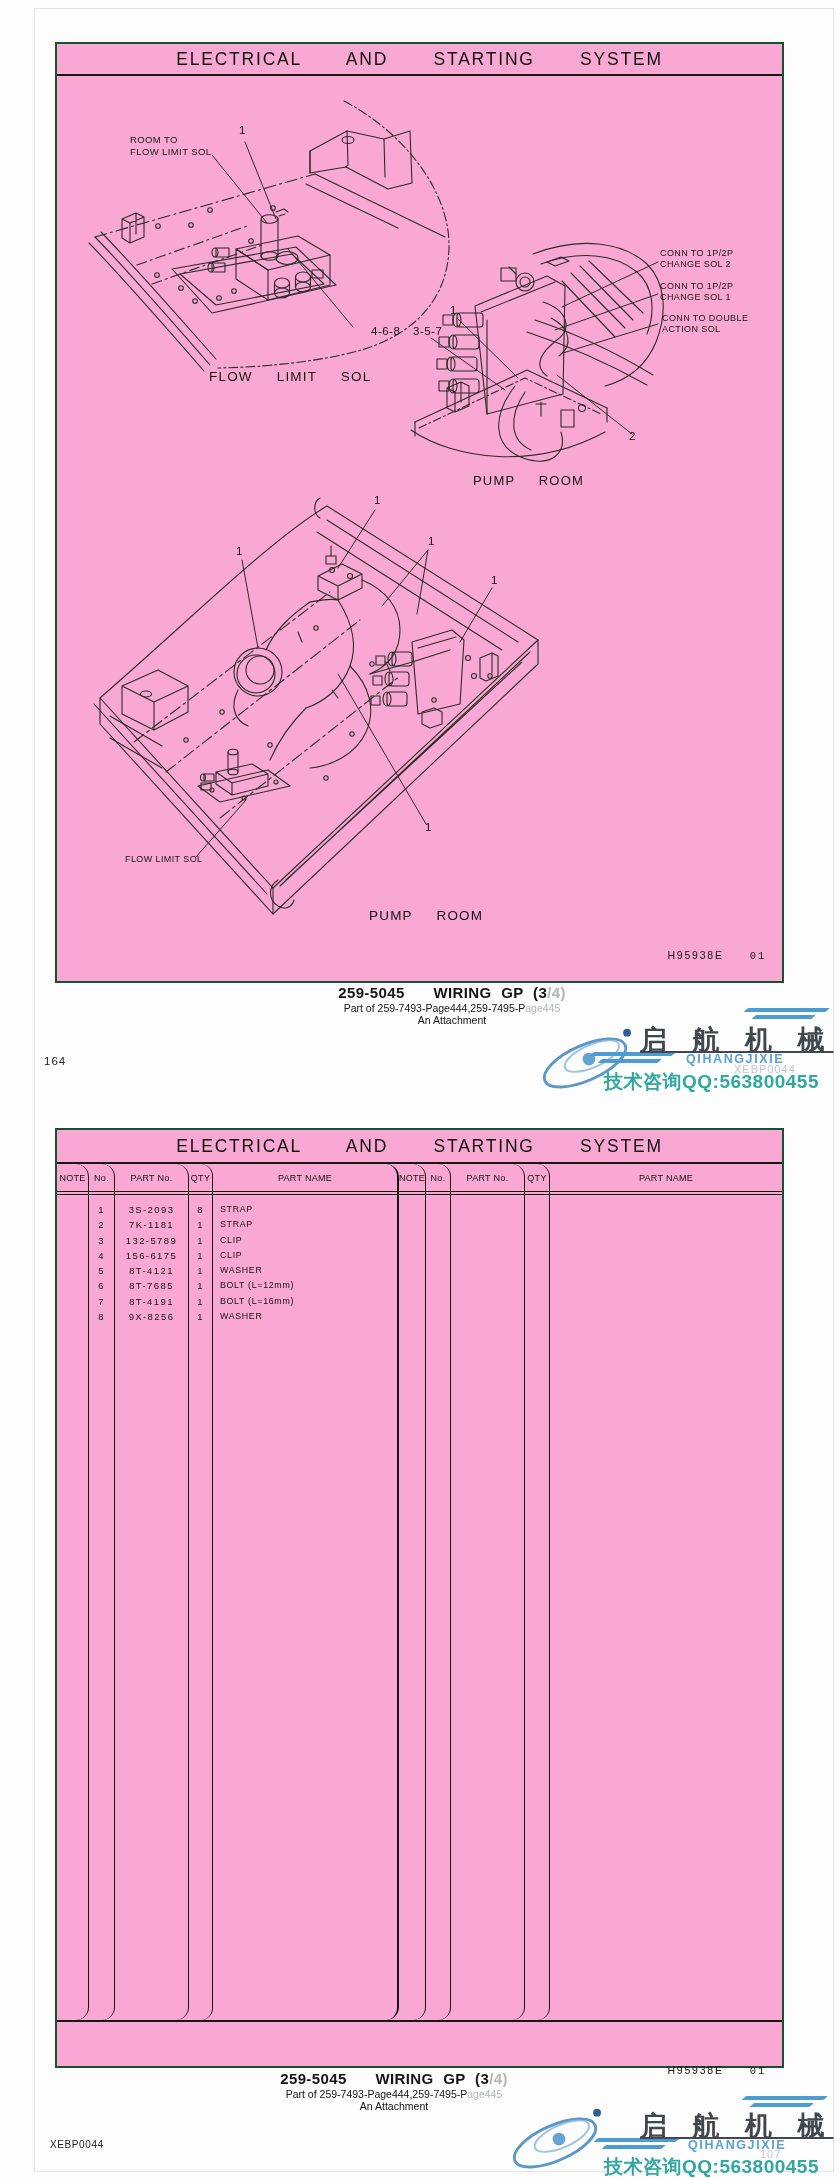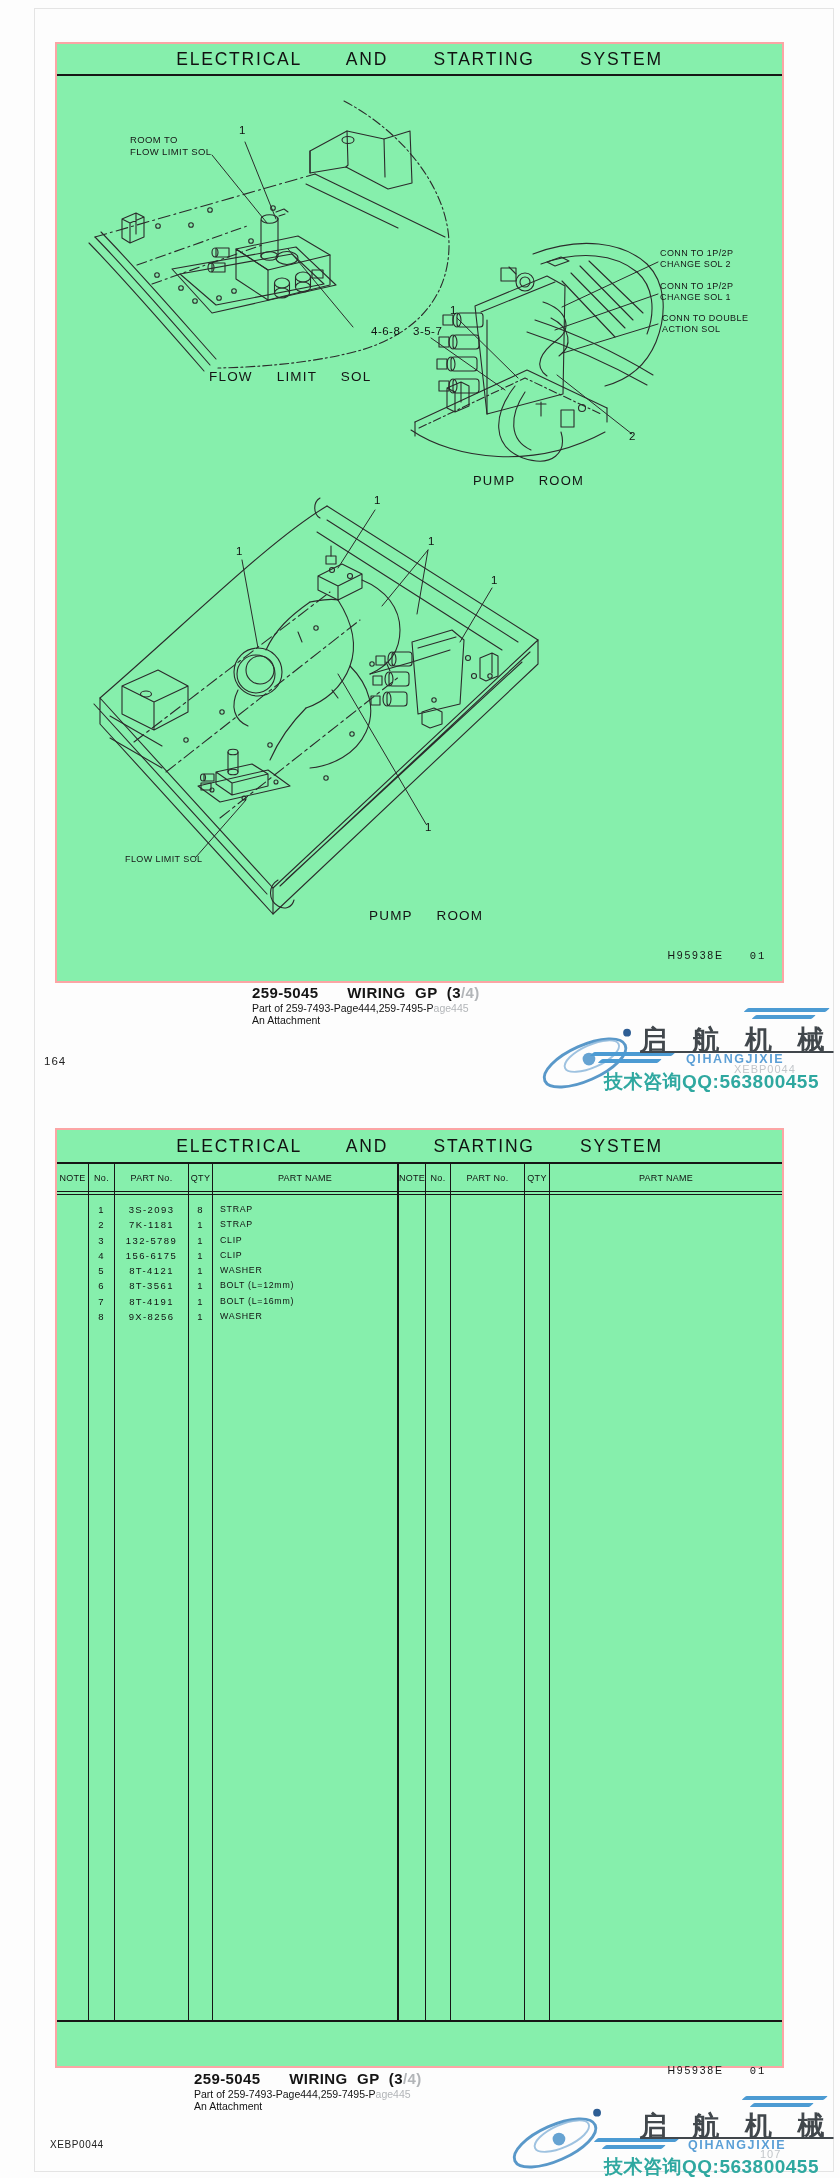--- a/index.html
+++ b/index.html
@@ -1,21 +1,21 @@
 <!DOCTYPE html>
 <html><head>
 <meta charset="utf-8">
 <style>
   * { margin:0; padding:0; box-sizing:border-box; }
   html,body { background:#ffffff; }
   body { width:840px; height:2178px; position:relative; font-family:"Liberation Sans", sans-serif; color:#1a1a1a; overflow:hidden; }
   .stage { position:absolute; left:0; top:0; width:840px; height:2178px; background:#fdfdfd; }
   .scan-frame { position:absolute; left:34px; top:8px; width:800px; height:2164px; border:1px solid #e4e4e4; }
 
-  .sheet { position:absolute; background:#86efac; border:2px solid #fca5a5; }
+  .sheet { position:absolute; background:#f9a8d4; border:2px solid #14532d; }
   .p1 { left:55px; top:42px; width:729px; height:941px; }
   .p2 { left:55px; top:1128px; width:729px; height:940px; }
 
   .titlebar { position:absolute; left:0; right:0; top:0; display:flex; align-items:center; justify-content:center;
               border-bottom:2.5px solid #161616; font-size:17.5px; letter-spacing:1.8px; word-spacing:16px;
               color:#111; white-space:pre; }
   .p1 .titlebar { height:32px; }
   .p2 .titlebar { height:34px; }
 
   .dwg { position:absolute; stroke:#2b2b2b; }
@@ -32,34 +32,34 @@
   .plate { position:absolute; right:16px; font-size:10.5px; letter-spacing:1.8px; color:#151515; white-space:pre; }
   .p1 .plate { bottom:7px; }
   .p2 .plate { top:922px; }
   .plate .rev { margin-left:26px;font-family:Liberation Mono, monospace; }
 
   
   .ptable { position:absolute; left:0; right:0; top:34px; height:858px; border-bottom:2px solid #161616; display:flex; }
   .thalf { display:flex; height:100%; }
   .thalf.left  { width:342px; }
   .thalf.right { flex:1; }
-  .tcol { border-right:1.5px solid #161616; height:100%; }
+  .tcol { border-right:1.5px solid #161616; height:100%;border-radius:13px; }
   .tcol.lastr { border-right:none; }
   .tcol.lastl { border-right:2px solid #161616; }
   .w-note { width:32px; } .w-no { width:26px; } .w-part { width:74px; } .w-qty { width:24px; }
   .w-note2 { width:27px; } .w-no2 { width:25px; } .w-part2 { width:74px; } .w-qty2 { width:25px; }
   .w-name { flex:1; }
   .thead { height:31px; border-bottom:4px double #161616; display:flex; align-items:center; justify-content:center;
            font-size:9px; letter-spacing:0.3px; color:#111; white-space:nowrap; }
   .tbody { padding-top:7px; }
   .cl { height:15.3px; line-height:15.3px; font-size:9.5px; text-align:center; letter-spacing:1.4px; color:#111; white-space:nowrap; }
   .cl.name { text-align:left; padding-left:7px; font-size:8.8px; letter-spacing:0.7px; }
 
   
-  .pfooter { position:absolute; width:400px; color:#141414; }
+  .pfooter { position:absolute; width:400px; text-align:center; color:#141414; }
   .f1 { left:252px; top:984px; }
   .f2 { left:194px; top:2070px; }
   .ftl1 { font-size:15px; font-weight:bold; letter-spacing:0.4px; word-spacing:5px; white-space:pre; }
   .ftl2 { font-size:10.5px; margin-top:1px; white-space:pre; }
   .ftl3 { font-size:10.5px; }
   .faded { color:#b2b5b8; }
 
   .pageno { position:absolute; left:44px; top:1055px; font-size:11.5px; letter-spacing:1px; color:#222; }
   .formcode { position:absolute; left:50px; top:2139px; font-size:10px; letter-spacing:0.6px; color:#222; }
 
@@ -355,21 +355,21 @@
           </div>
         </div>
         <div class="tcol w-part">
           <div class="thead">PART No.</div>
           <div class="tbody">
             <div class="cl">3S-2093</div>
             <div class="cl">7K-1181</div>
             <div class="cl">132-5789</div>
             <div class="cl">156-6175</div>
             <div class="cl">8T-4121</div>
-            <div class="cl">8T-3561</div>
+            <div class="cl">8T-7685</div>
             <div class="cl">8T-4191</div>
             <div class="cl">9X-8256</div>
           </div>
         </div>
         <div class="tcol w-qty">
           <div class="thead">QTY</div>
           <div class="tbody">
             <div class="cl">8</div>
             <div class="cl">1</div>
             <div class="cl">1</div>

